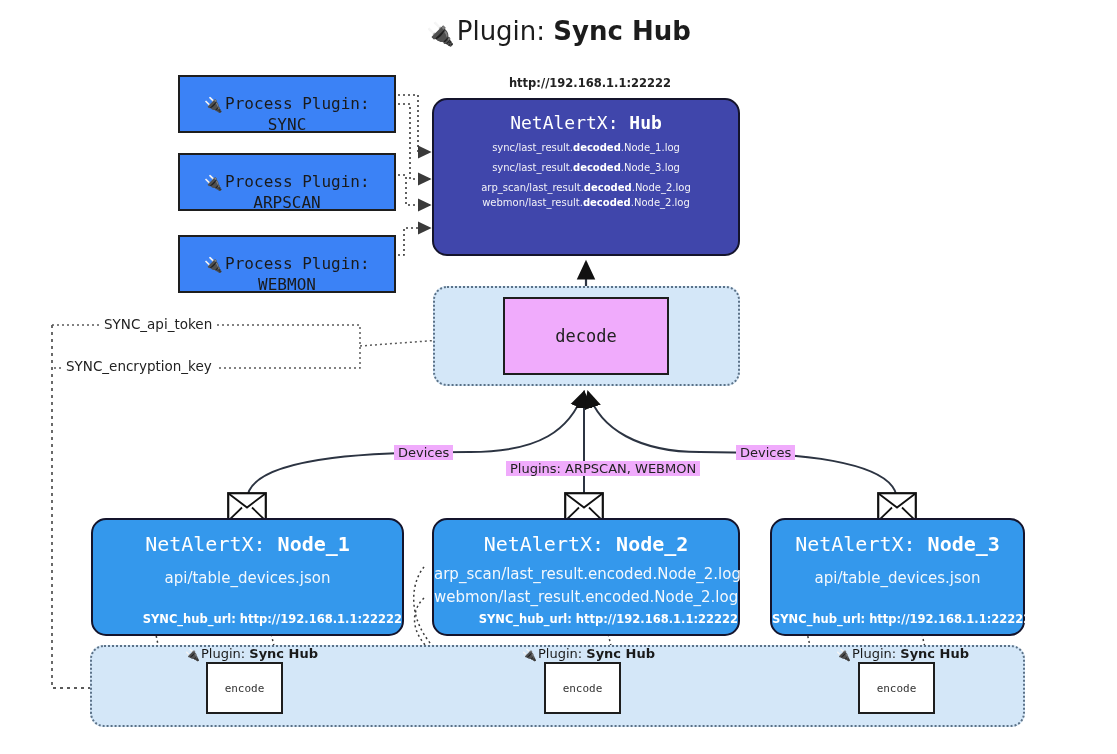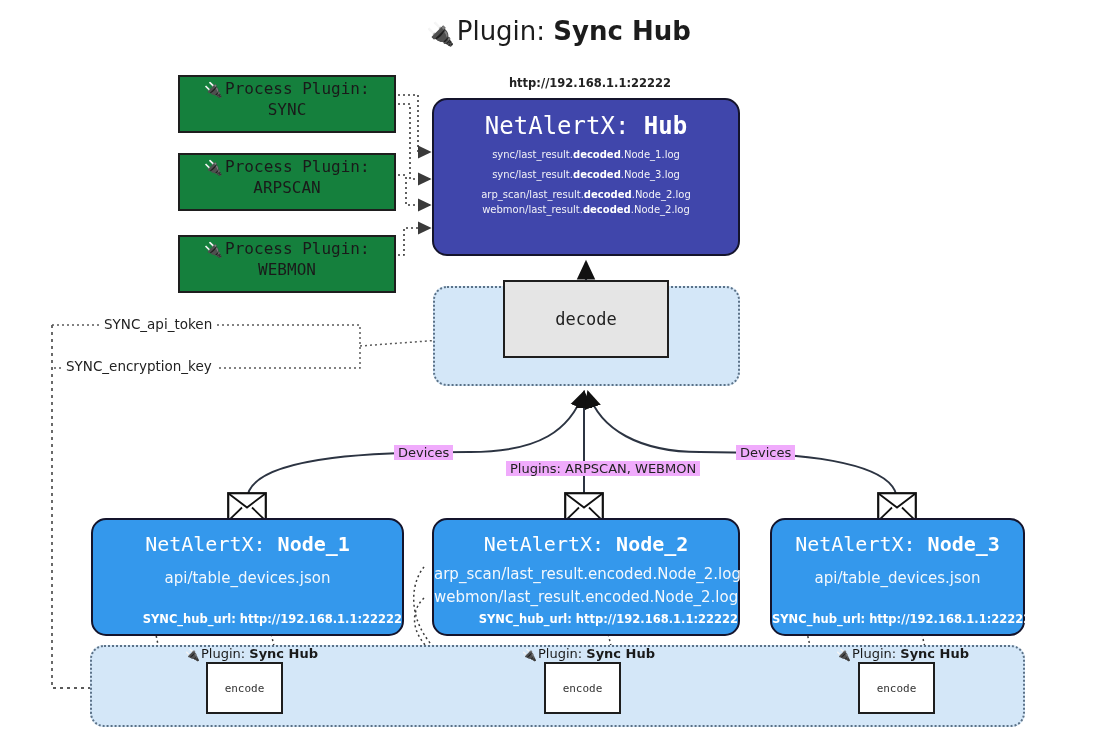--- a/index.html
+++ b/index.html
@@ -49,28 +49,28 @@
     margin-right: 2px;
     filter: grayscale(1) contrast(1.6);
   }
 
   
   .proc-box {
     position: absolute;
     width: 218px;
     height: 58px;
     border: 2px solid #1e1e1e;
-    background: #15803d;
+    background: #3b82f6;
     box-sizing: border-box;
     font-family: "DejaVu Sans Mono", "Liberation Mono", monospace;
     font-size: 16px;
     color: #1a1a1a;
     text-align: center;
     line-height: 1.25;
-    padding-top: 2px;
+    padding-top: 17px;
   }
   .proc-box .l1 { white-space: nowrap; }
   .proc-box .l2 { white-space: nowrap; }
   .proc-box .plug-glyph { font-size: 15px; vertical-align: -1px; }
 
   
   #hub-url {
     position: absolute;
     left: 440px; top: 76px;
     width: 300px;
@@ -87,21 +87,21 @@
     height: 158px;
     background: #4046ab;
     border: 2.5px solid #14142c;
     border-radius: 15px;
     box-sizing: border-box;
     color: #ffffff;
   }
   #hub-title {
     text-align: center;
     font-family: "DejaVu Sans Mono", "Liberation Mono", monospace;
-    font-size: 24px;
+    font-size: 18px;
     margin-top: 12px;
     white-space: nowrap;
   }
   #hub-title .b { font-weight: 700; }
   .hub-line {
     font-size: 10px;
     color: #f2f2f7;
     text-align: center;
     margin-top: 9px;
     white-space: nowrap;
@@ -114,24 +114,24 @@
     left: 433px; top: 286px;
     width: 307px;
     height: 100px;
     background: #d4e7f8;
     border: 2px dotted #5b7288;
     border-radius: 14px;
     box-sizing: border-box;
   }
   #decode-box {
     position: absolute;
-    left: 503px; top: 280px;
+    left: 503px; top: 297px;
     width: 166px;
     height: 78px;
-    background: #e5e5e5;
+    background: #f0abfc;
     border: 2px solid #1e1e1e;
     box-sizing: border-box;
     display: flex;
     align-items: center;
     justify-content: center;
     font-family: "DejaVu Sans Mono", "Liberation Mono", monospace;
     font-size: 17px;
     color: #222;
   }
 

